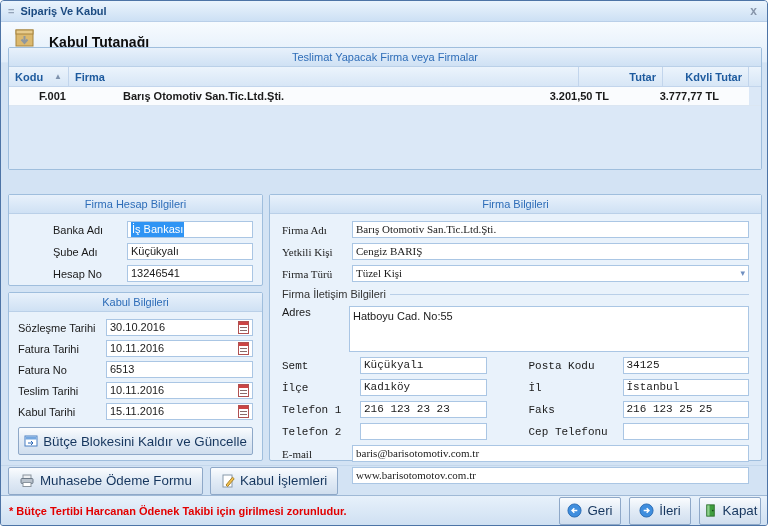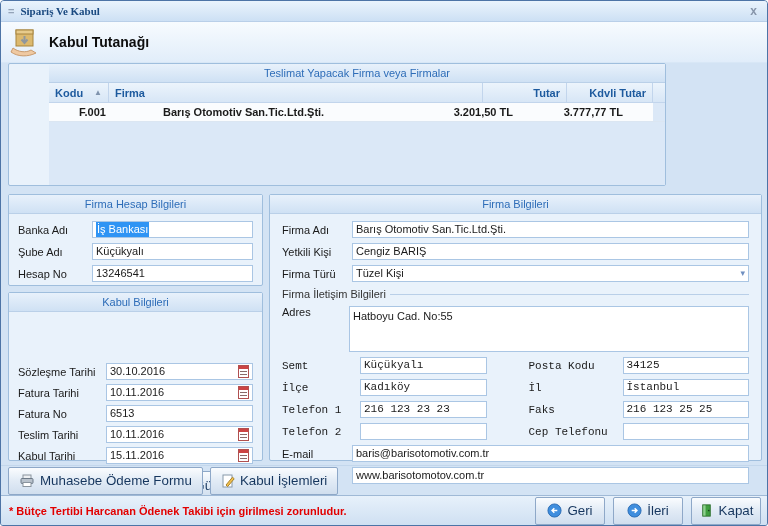--- a/index.html
+++ b/index.html
@@ -2,85 +2,85 @@
 <html><head>
 <meta charset="utf-8">
 <style>
   html,body{margin:0;padding:0;background:#fff;}
   body{width:768px;height:526px;font-family:"Liberation Sans",sans-serif;font-size:11px;color:#1a1a1a;position:relative;overflow:hidden;}
   .window{position:absolute;inset:0;background:#d3e3f4;border:1px solid #4d74a6;border-radius:4px 4px 3px 3px;box-sizing:border-box;overflow:hidden;}
 
   
   .titlebar{height:20px;background:linear-gradient(#eaf4fd,#cde0f4);border-bottom:1px solid #b9cfe8;display:flex;align-items:center;padding:0 7px;gap:6px;}
   .menu-icon{color:#93a3b8;font-weight:bold;font-size:11px;line-height:1;}
-  .win-title{color:#1b4a80;font-weight:bold;font-family:Liberation Serif, serif;}
+  .win-title{color:#1b4a80;font-weight:bold;}
   .close-x{margin-left:auto;color:#8795aa;font-weight:bold;font-size:12px;cursor:default;padding:0 3px;}
 
   
   .appheader{height:40px;background:linear-gradient(#f7fbfe,#e1edfa);display:flex;align-items:center;padding:0 9px;gap:9px;border-bottom:1px solid #d8e7f6;}
   .appheader .h-title{font-size:14px;font-weight:bold;color:#0d0d0d;}
 
   
   .group{position:absolute;border:1px solid #9fbedd;background:#e9f2fb;border-radius:2px;box-sizing:border-box;display:flex;flex-direction:column;}
   .gcaption{height:18px;flex:0 0 18px;background:linear-gradient(#e8f1fb,#cfe1f4);border-bottom:1px solid #bad0e8;color:#2e6db8;text-align:center;line-height:18px;}
   .gbody{flex:1;padding:7px 9px;display:flex;flex-direction:column;gap:5px;box-sizing:border-box;}
 
   
-  .table-group{left:7px;top:62px;width:658px;height:123px;padding-left:40px;}
+  .table-group{left:7px;top:46px;width:754px;height:123px;}
   .colhead{display:flex;height:19px;flex:0 0 19px;background:linear-gradient(#ecf4fc,#d7e6f6);color:#1d5a9e;border-bottom:1px solid #c2d5ec;font-weight:bold;}
   .colhead>div{border-right:1px solid #c2d5ec;padding:0 6px;line-height:18px;display:flex;align-items:center;box-sizing:border-box;}
   .c-kodu{width:60px;}
   .c-firma{flex:1;}
   .c-tutar{width:84px;justify-content:flex-end;}
   .c-kdvli{width:86px;justify-content:flex-end;}
   .c-fill{width:10px;border-right:none !important;}
   .sort-tri{margin-left:auto;font-size:8px;color:#7f93ad;}
   .trow{display:flex;height:18px;flex:0 0 18px;background:#fafcfe;font-weight:bold;border-bottom:1px solid #dbe6f2;}
   .trow>div{padding:0 6px;line-height:18px;box-sizing:border-box;margin-left:24px;}
   .trow .c-tutar,.trow .c-kdvli{text-align:right;}
   .tbody-rest{flex:1;background:#dbe8f7;}
 
   
   .frow{display:flex;align-items:center;gap:4px;height:17px;flex:0 0 17px;}
   .flabel{width:84px;flex:0 0 84px;}
-  .flabel2{width:70px;flex:0 0 70px;}
+  .flabel2{width:70px;flex:0 0 70px;margin-left:35px;}
   .req{color:#cc0000;font-weight:bold;}
   .input{background:#fff;border:1px solid #aac6e4;height:17px;box-sizing:border-box;line-height:15px;padding:0 3px;flex:1;display:flex;align-items:center;overflow:hidden;white-space:nowrap;}
   .input .val{flex:1;overflow:hidden;}
   .sel{background:#2f94f4;color:#fff;padding:8px 1px;}
   .dd-arrow{color:#6f8fc0;font-size:9px;margin-left:4px;}
 
   
   .cal-icon{width:11px;height:13px;flex:0 0 11px;background:#fff;border:1px solid #b05050;position:relative;box-sizing:border-box;margin-left:3px;}
   .cal-icon::before{content:"";position:absolute;top:0;left:0;right:0;height:3px;background:#cc4444;}
   .cal-icon::after{content:"";position:absolute;bottom:1px;left:1px;right:1px;height:5px;background:repeating-linear-gradient(#8a6a6a 0 1px,transparent 1px 3px);}
 
   .hesap-group{left:7px;top:193px;width:255px;height:92px;}
-  .kabul-group{left:7px;top:291px;width:255px;height:169px;gap:44px;}
+  .kabul-group{left:7px;top:291px;width:255px;height:169px;}
   .firma-group{left:268px;top:193px;width:493px;height:267px;}
 
   
-  .grow{display:flex;align-items:center;gap:4px;height:17px;flex:0 0 17px;}
+  .grow{display:flex;align-items:center;gap:4px;height:17px;flex:0 0 17px;font-family:Liberation Serif, serif;}
   .glabel{width:66px;flex:0 0 66px;}
   .grow2{display:grid;grid-template-columns:66px 1fr 18px 82px 1fr;align-items:center;height:17px;flex:0 0 17px;column-gap:12px;font-family:Liberation Mono, monospace;}
   .adres-row{display:flex;gap:1px;flex:0 0 46px;height:46px;}
   .adres-box{background:#fff;border:1px solid #aac6e4;flex:1;box-sizing:border-box;padding:2px 3px;line-height:14px;}
   .sub-caption{display:flex;align-items:center;gap:4px;height:14px;flex:0 0 14px;color:#333;}
   .sub-line{flex:1;border-top:1px solid #b9cfe8;height:0;}
 
   
   .btn{background:linear-gradient(#fafcfe,#e3ecf6 45%,#d0deee);border:1px solid #8ea8c8;border-radius:2px;display:inline-flex;align-items:center;justify-content:center;gap:5px;padding:13px 10px;color:#16365e;box-sizing:border-box;height:21px;white-space:nowrap;}
   .butce-btn{width:100%;margin-top:3px;}
 
   .actions-row{position:absolute;left:0;top:464px;width:768px;height:30px;border-top:1px solid #c3d7ec;display:flex;align-items:center;gap:7px;padding-left:7px;box-sizing:border-box;}
 
   .footer{position:absolute;left:0;top:494px;width:768px;height:30px;border-top:1px solid #9fb9d6;background:linear-gradient(#e7f1fb,#cfe0f2);display:flex;align-items:center;padding:0 8px;box-sizing:border-box;}
   .note{color:#e20000;font-weight:bold;}
   .nav-btns{margin-left:auto;display:flex;gap:8px;}
-  .nav-btns .btn{width:70px;}
+  .nav-btns .btn{width:62px;}
 
   svg{display:block;}
 </style>
 </head>
 <body>
 
 <div class="window">
 
   <div class="titlebar">
     <span class="menu-icon">=</span>

